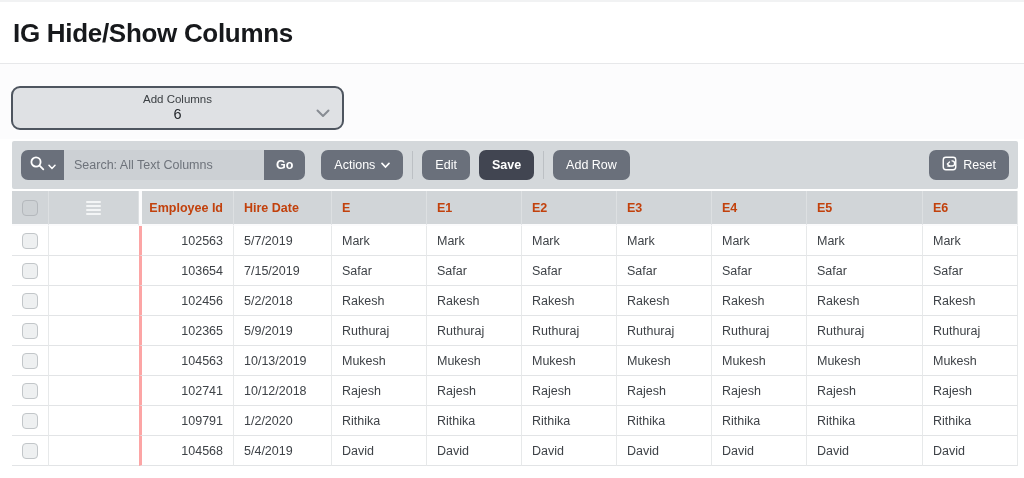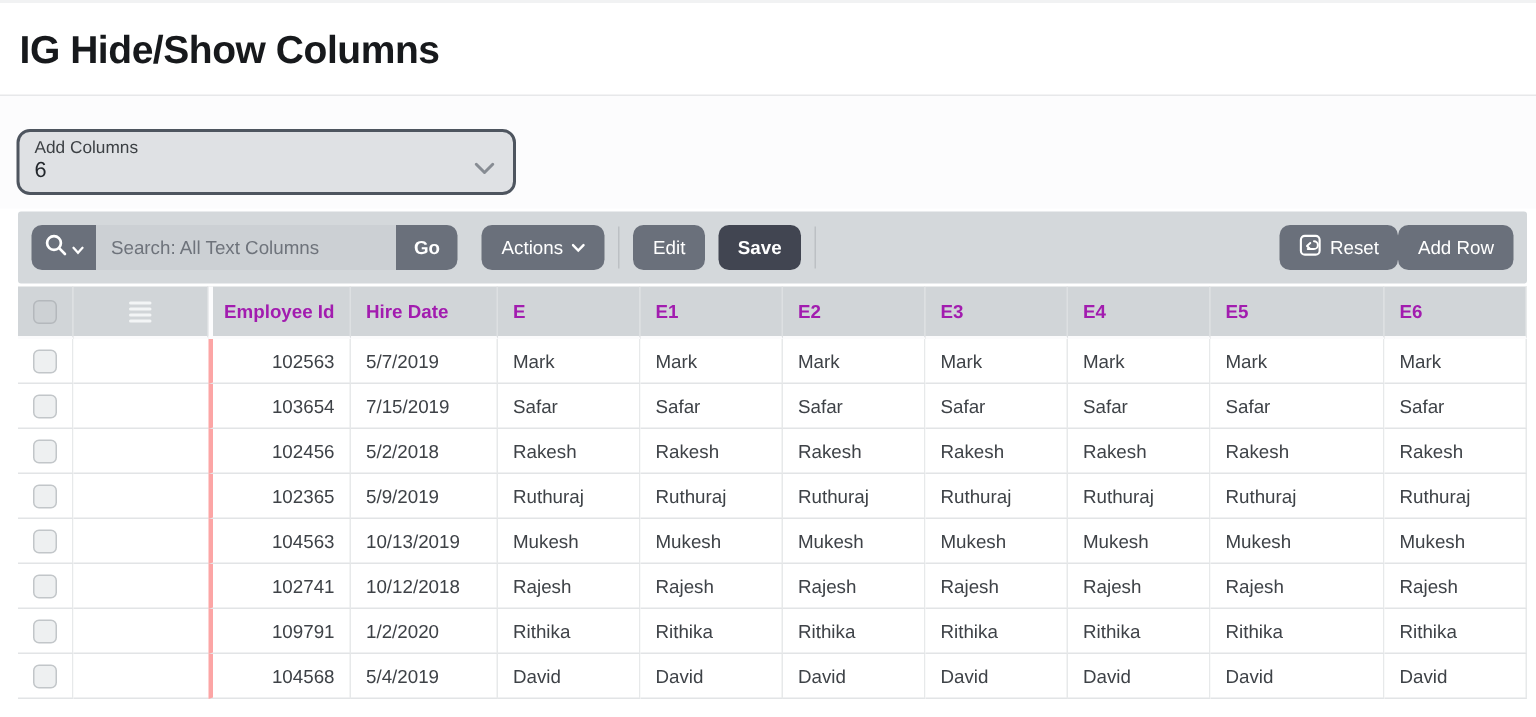--- a/index.html
+++ b/index.html
@@ -8,21 +8,21 @@
   body { border-top:2px solid #f1f2f3; }
 
   
   .title-bar { padding:16px 14px 14px 13px; background:#fff; }
   .page-title { font-size:26px; font-weight:700; color:#17191c; letter-spacing:-0.3px; }
   .title-divider { border:none; border-top:1px solid #e7e8ea; }
 
   
   .region { background:#fcfcfd; padding:22px 8px 8px 11px; height:75px; }
   .select-field { width:333px; height:44px; background:#dfe1e4; border:2px solid #4e555f;
-                  border-radius:9px; padding:5px 10px 4px 10px; position:relative; cursor:pointer; }
+                  border-radius:9px; padding:5px 10px 4px 10px; position:relative; cursor:pointer;text-align:center; }
   .select-label { font-size:11.5px; color:#3c4044; display:block; }
   .select-value { font-size:14.5px; color:#22262b; display:block; margin-top:1px; }
   .select-chevron { position:absolute; right:12px; top:16px; }
 
   
   .toolbar { margin:2px 6px 0 12px; height:48px; background:#d4d8db; border-radius:2px;
              display:flex; align-items:center; padding:0 9px; }
   .btn { display:inline-flex; align-items:center; justify-content:center; gap:6px;
          height:30px; padding:0 13px; border:none; border-radius:7px; background:#6a707b;
          color:#fff; font-size:12.5px; font-family:inherit; cursor:pointer; white-space:nowrap; }
@@ -34,21 +34,21 @@
                   font-size:12.5px; font-family:inherit; padding:0 10px; outline:none; }
   .search-input::placeholder { color:#6e737b; opacity:1; }
   .go-btn { border-radius:0 7px 7px 0; font-weight:700; padding:0 12px; }
   .tb-sep { width:1px; height:28px; background:#bcc0c4; margin:0 9px; }
   .sp16 { width:16px; } .sp9 { width:9px; }
   .reset-btn { margin-left:auto; }
 
   
   .grid-wrap { margin:2px 6px 0 12px; }
   table { border-collapse:separate; border-spacing:0; width:1006px; table-layout:fixed; }
-  th { background:#d1d5d8; height:35px; font-size:12.5px; font-weight:700; color:#a21caf;
+  th { background:#d1d5d8; height:35px; font-size:12.5px; font-weight:700; color:#c2410c;
        text-align:left; padding:0 0 0 10px; border-right:1px solid #dde0e2;
        border-bottom:2px solid #fbfbfc; }
   th.cb-col, td.cb-col { padding:0; text-align:center; border-right:1px solid #dde0e2; }
   th.menu-col, td.menu-col { padding:0; text-align:center; }
   th.c0 { text-align:right; padding:0 10px 0 0; border-left:3px solid #fcfcfd; }
   td { background:#fff; height:30px; font-size:12.5px; color:#3e4247; padding:0 0 0 10px;
        border-right:1px solid #e7e9ea; border-bottom:1px solid #e2e4e6; overflow:hidden;
        white-space:nowrap; }
   td.cb-col { border-right:1px solid #e7e9ea; }
   td.menu-col { border-right:none; }
@@ -109,32 +109,32 @@
           <path d="M1 1.4 L4.5 5 L8 1.4" fill="none" stroke="#fff" stroke-width="1.6" stroke-linecap="round"></path>
         </svg>
     </span>
   </button>
 
   <span class="tb-sep"></span>
   <button class="btn">Edit</button>
   <span class="sp9"></span>
   <button class="btn dark">Save</button>
   <span class="tb-sep"></span>
+  <button class="btn">Add Row</button>
+
   <button class="btn reset-btn">
     <span>
       <svg width="15" height="15" viewBox="0 0 18 18">
           <rect x="1.5" y="1.5" width="15" height="15" rx="3.2" fill="none" stroke="#fff" stroke-width="1.7"></rect>
           <path d="M12 5.8 a3.1 3.1 0 0 1 0 6.2 h-5" fill="none" stroke="#fff" stroke-width="1.6" stroke-linecap="round"></path>
           <path d="M9 9.6 L6.4 12 L9 14.4" fill="none" stroke="#fff" stroke-width="1.6" stroke-linecap="round" stroke-linejoin="round" transform="translate(0,-2.4)"></path>
         </svg>
     </span>
     <span>Reset</span>
   </button>
-
-  <button class="btn">Add Row</button>
 </div>
 
 <div class="grid-wrap">
   <table>
     <colgroup>
         <col style="width: 37px;">
         <col style="width: 90px;">
         <col style="width: 95px;">
         <col style="width: 98px;">
         <col style="width: 95px;">

